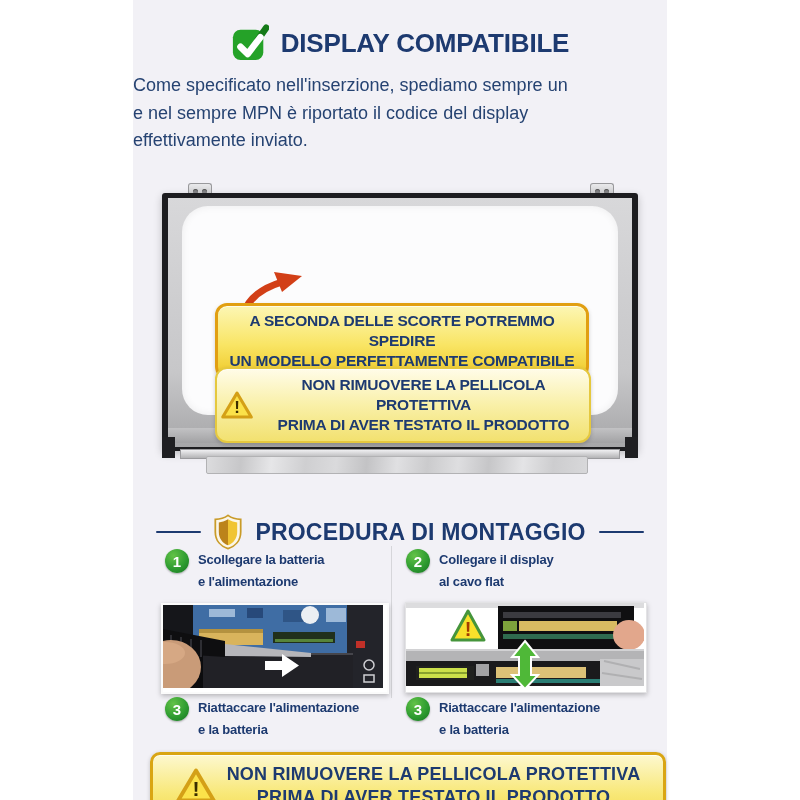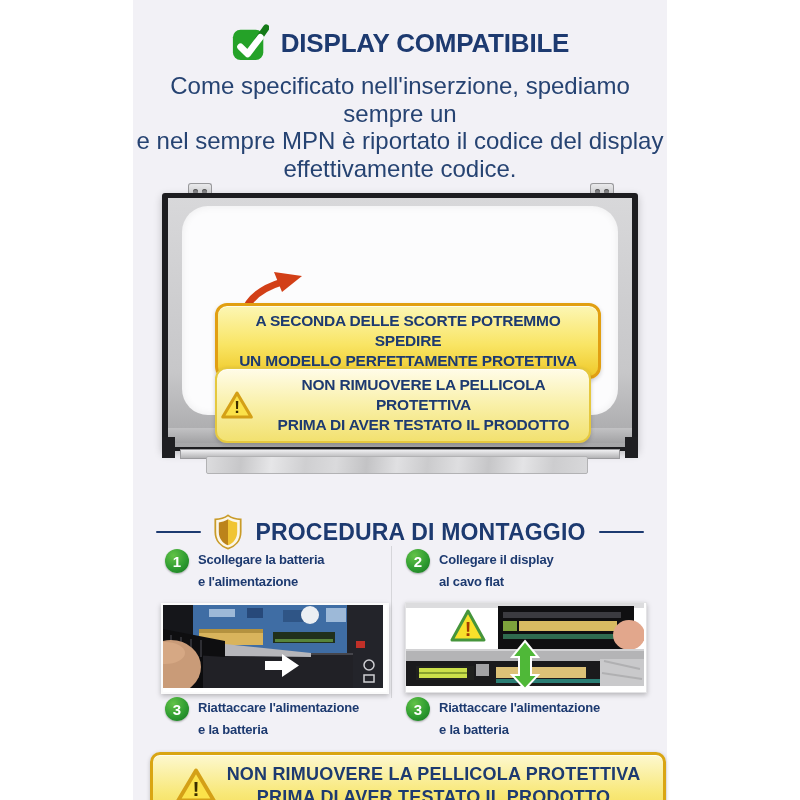--- a/index.html
+++ b/index.html
@@ -5,22 +5,22 @@
   html,body{margin:0;padding:0;background:#ffffff;}
   #canvas{position:relative;width:800px;height:800px;background:#ffffff;overflow:hidden;
           font-family:"Liberation Sans",sans-serif;-webkit-font-smoothing:antialiased;}
   .column{position:absolute;left:133px;top:0;width:534px;height:800px;background:#f2f1f6;}
 
   
   .header-row{position:absolute;top:24px;left:0;width:100%;display:flex;align-items:center;justify-content:center;gap:12px;}
   .check-icon{width:38px;height:38px;flex:0 0 auto;}
   h1.title{margin:0;font-size:26px;font-weight:bold;color:#1d3a70;letter-spacing:-0.2px;}
 
-  .intro{position:absolute;top:72px;left:0;width:100%;text-align:center;
-         font-size:24px;line-height:27.5px;color:#264372;}
+  .intro{position:absolute;top:72px;left:0;width:100%;text-align:left;
+         font-size:18px;line-height:27.5px;color:#264372;}
 
   
   .panel{position:absolute;top:183px;left:29px;width:476px;height:289px;}
   .bracket{position:absolute;top:0;width:22px;height:15px;background:linear-gradient(#e9e9eb,#c4c4c6);
            border:1px solid #99999c;border-bottom:none;border-radius:3px 3px 0 0;
            display:flex;justify-content:space-evenly;align-items:center;}
   .bracket i{width:5px;height:5px;border-radius:50%;background:#87878a;box-shadow:inset 0 1px 1px #555;}
   .bracket.b-left{left:26px;} .bracket.b-right{left:428px;}
   .panel-body{position:absolute;top:10px;left:0;width:476px;height:258px;background:#1d1d20;
               border-radius:3px;box-shadow:0 3px 8px rgba(0,0,0,.22);}
@@ -35,21 +35,21 @@
   .hinge-rail{position:absolute;top:266px;left:18px;right:18px;height:8px;
               background:linear-gradient(#efeff1,#b3b3b5);border:1px solid #9b9b9e;}
   .foil{position:absolute;top:273px;left:44px;right:50px;height:16px;border:1px solid #b2b2b4;border-radius:2px;
         background:linear-gradient(96deg,#dcdcde 0%,#c7c7c9 9%,#e6e6e8 17%,#cfcfd1 26%,#dadadc 34%,
                    #c3c3c5 42%,#e0e0e2 50%,#cbcbcd 58%,#dedee0 66%,#c6c6c8 74%,#e4e4e6 83%,#cdcdcf 91%,#d8d8da 100%);}
 
   
   .overlay-label{position:absolute;left:53px;width:364px;text-align:center;border-radius:12px;
                  color:#1d3a70;font-weight:bold;font-size:15.5px;line-height:20px;letter-spacing:-0.2px;
                  box-shadow:0 2px 4px rgba(0,0,0,.18), inset 0 1px 0 rgba(255,255,255,.7);}
-  .label-stock{top:120px;border:3px solid #e19f12;padding:5px 8px;
+  .label-stock{top:120px;border:3px solid #e19f12;padding:5px 2px;
                background:linear-gradient(180deg,#fcf6b4 0%,#f9e565 55%,#efc929 100%);}
   .label-film{top:184px;border:2px solid #e5c83e;padding:6px 4px;
               background:linear-gradient(180deg,#fffce8 0%,#f9f0a8 50%,#f2e170 100%);
               display:flex;align-items:center;justify-content:center;gap:9px;}
   .label-film .lines{text-align:center;}
   .warn-tri{flex:0 0 auto;}
 
   .red-arrow{position:absolute;left:68px;top:86px;width:86px;height:72px;}
 
   
@@ -92,21 +92,21 @@
         <rect x="2" y="6" width="32" height="32" rx="8" fill="#25a228"></rect>
         <path d="M28 17 L37 4" stroke="#157a18" stroke-width="7" stroke-linecap="round" fill="none"></path>
         <path d="M10 24 L17.5 31.5 L31 14" stroke="#ffffff" stroke-width="7" fill="none" stroke-linecap="round" stroke-linejoin="round"></path>
       </svg>
       <h1 class="title">DISPLAY COMPATIBILE</h1>
     </div>
 
     <div class="intro">
       <div>Come specificato nell'inserzione, spediamo sempre un</div>
       <div>e nel sempre MPN è riportato il codice del display</div>
-      <div>effettivamente codice.</div>
+      <div>effettivamente inviato.</div>
     </div>
 
     <div class="panel">
       <div class="bracket b-left">
           <i></i>
           <i></i>
         </div>
       <div class="bracket b-right">
           <i></i>
           <i></i>
@@ -121,21 +121,21 @@
       <div class="hinge-rail"></div>
       <div class="foil"></div>
 
       <svg class="red-arrow" viewBox="0 0 86 72">
         <path d="M16 66 C6 42 22 22 52 13" stroke="#d23f17" stroke-width="7" fill="none"></path>
         <polygon points="72,7 44,3 52,23" fill="#d23f17"></polygon>
       </svg>
 
       <div class="overlay-label label-stock">
         <div>A SECONDA DELLE SCORTE POTREMMO SPEDIRE</div>
-        <div>UN MODELLO PERFETTAMENTE PROTETTIVA</div>
+        <div>UN MODELLO PERFETTAMENTE COMPATIBILE</div>
       </div>
 
       <div class="overlay-label label-film">
         <svg class="warn-tri" width="32" height="29" viewBox="0 0 36 32">
           <polygon points="18,2 34,29 2,29" fill="#fbe24a" stroke="#d4a017" stroke-width="3.5" stroke-linejoin="round"></polygon>
           <text x="18" y="25" text-anchor="middle" font-size="19" font-weight="bold" fill="#3a2d00" font-family="Liberation Sans, sans-serif">!</text>
         </svg>
         <div class="lines">
           <div>NON RIMUOVERE LA PELLICOLA PROTETTIVA</div>
           <div>PRIMA DI AVER TESTATO IL PRODOTTO</div>

